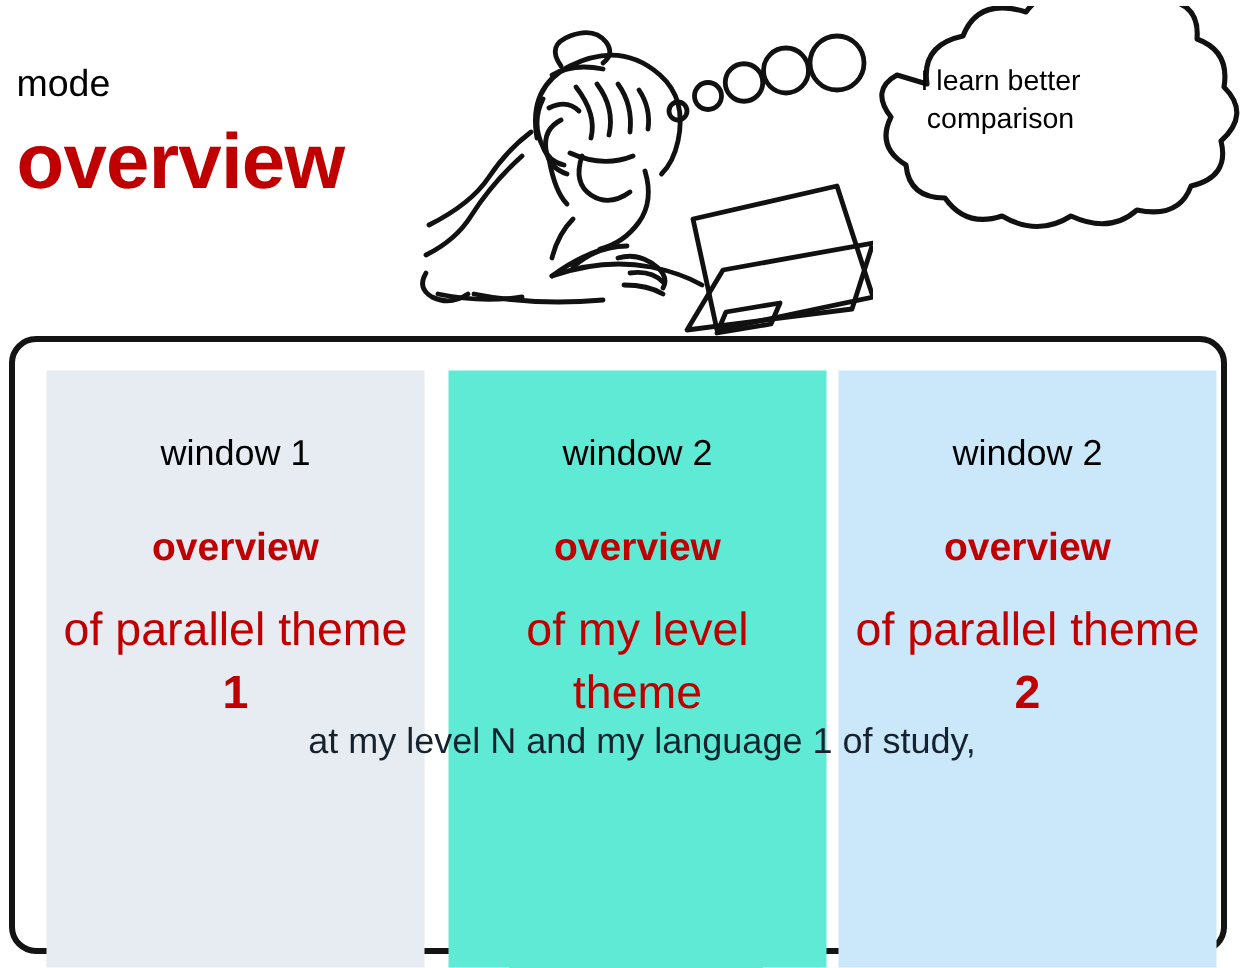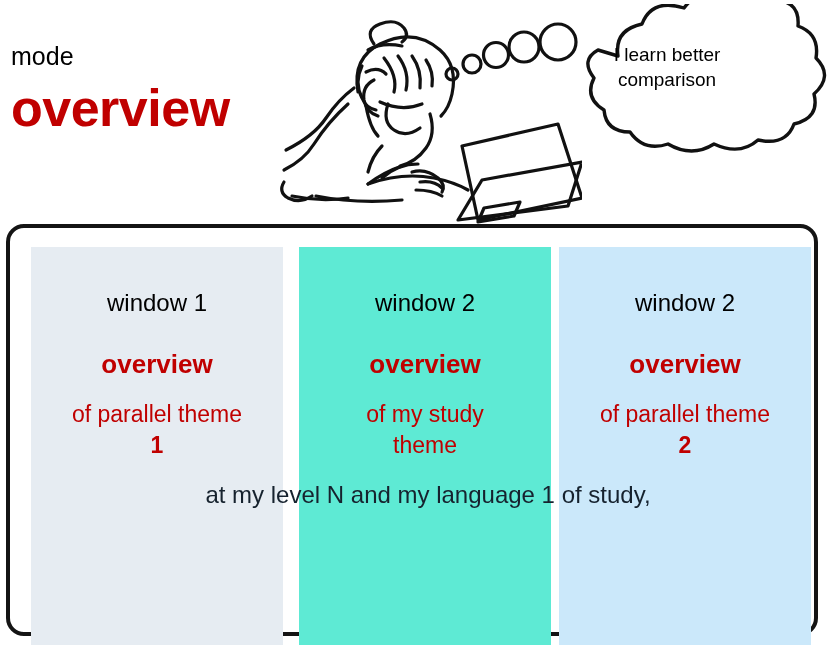--- a/index.html
+++ b/index.html
@@ -123,21 +123,21 @@
     font-weight: bold;
     color: #C00000;
     line-height: 1;
   }
   .window-desc {
     position: absolute;
     top: 152px;
     left: -7px;
     width: 266px;
     text-align: center;
-    font-size: 23px;
+    font-size: 31px;
     color: #C00000;
     line-height: 1.35;
   }
   .window-desc .emph {
     font-weight: bold;
     display: block;
   }
   .window-desc .inline-line { display: block; }
 
   
@@ -258,21 +258,21 @@
     <div class="window-desc">
       <span class="inline-line">of parallel theme</span>
       <span class="emph">1</span>
     </div>
   </div>
 
   <div class="window-col" id="window-col-1" style="background: #5eead4;">
     <div class="window-title">window 2</div>
     <div class="window-overview">overview</div>
     <div class="window-desc">
-      <span class="inline-line">of my study</span>
+      <span class="inline-line">of my level</span>
       <span class="inline-line">theme</span>
     </div>
   </div>
 
   <div class="window-col" id="window-col-2" style="background: rgb(203, 232, 250);">
     <div class="window-title">window 2</div>
     <div class="window-overview">overview</div>
     <div class="window-desc">
       <span class="inline-line">of parallel theme</span>
       <span class="emph">2</span>

